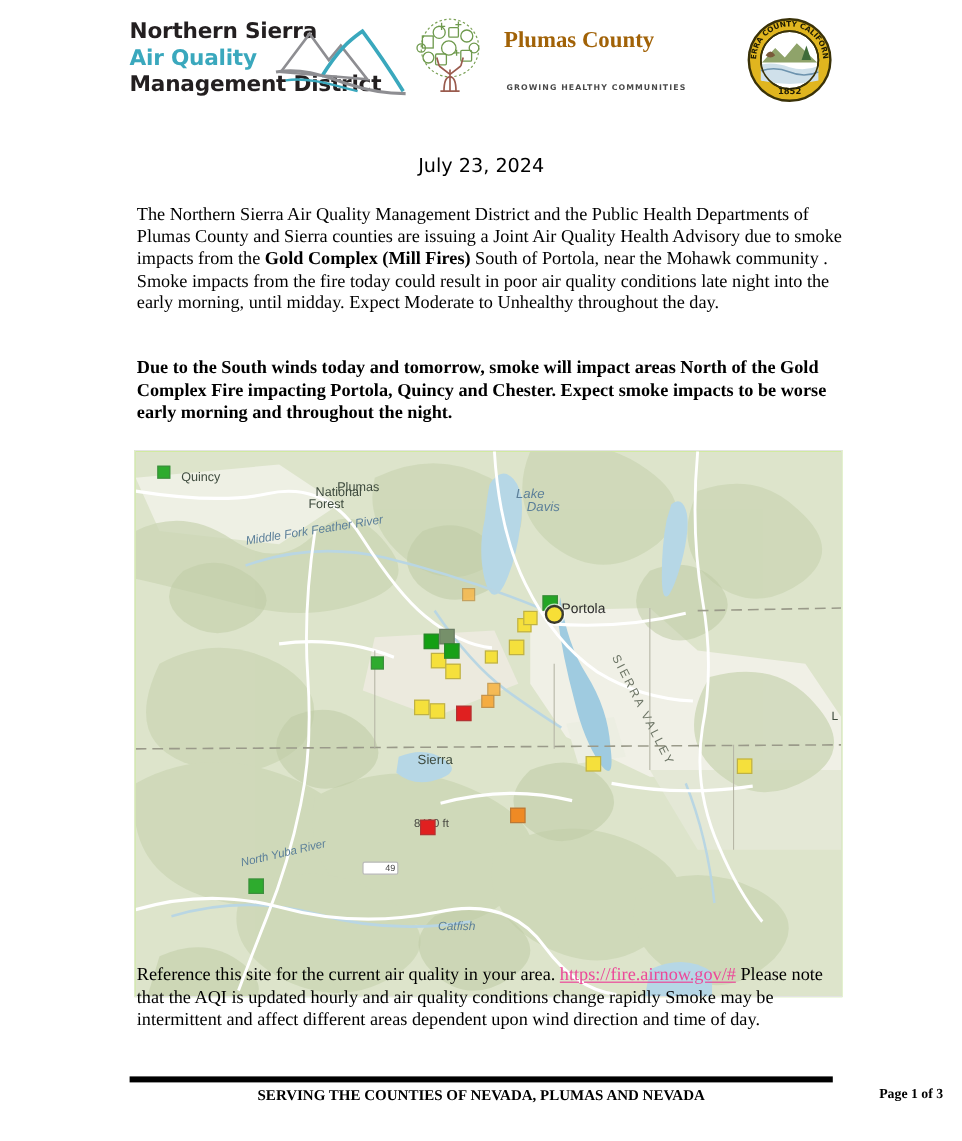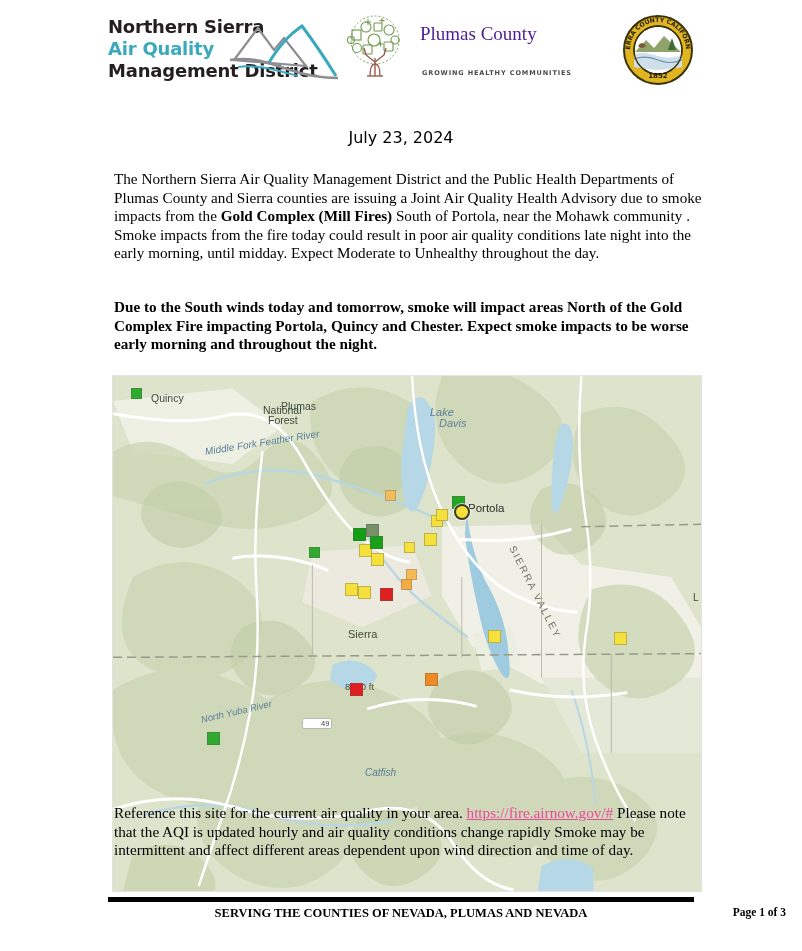--- a/index.html
+++ b/index.html
@@ -56,23 +56,23 @@
     position: absolute;
     left: 340px; top: 14px;
     width: 250px; height: 70px;
   }
   .logo-phplumas .tree-wrap {
     position:absolute; left:0; top:0; width:70px; height:66px;
   }
   .logo-phplumas .pc1, .logo-phplumas .pc2 {
     position:absolute;
     font-family: "Liberation Serif", serif;
-    font-weight: normal;
+    font-weight: bold;
     font-size: 19px;
-    color: #4c1d95;
+    color: #a16207;
     white-space: nowrap;
     line-height: 1.0;
   }
   .logo-phplumas .pc1 { left: 80px; top: 10px; }
   .logo-phplumas .pc2 { left: 80px; top: 31px; }
   .logo-phplumas .pc3 {
     position:absolute;
     left: 82px; top: 55px;
     font-family: "DejaVu Sans", sans-serif;
     font-size: 6.5px;
@@ -126,21 +126,21 @@
   .body-block b { font-weight: bold; }
   .link {
     color: #ec4899;
     text-decoration: underline;
   }
 
   
   .map {
     position: absolute;
     left: 112px; top: 375px;
-    width: 590px; height: 517px;
+    width: 590px; height: 456px;
     background: #bef264;
     overflow: hidden;
     border: 1px solid #e3e3e3;
     box-sizing: border-box;
   }
   .map-terrain {
     position: absolute; left:0; top:0; width:100%; height:100%;
   }
   .map-label {
     position: absolute;
@@ -358,21 +358,21 @@
         <path d="M430 118 L430 240"></path>
         <path d="M350 160 L350 224"></path>
         <path d="M500 221 L500 300"></path>
         <path d="M200 150 L200 224"></path>
       </g>
     </svg>
 
     <div class="map-label place" style="left:38px; top:16px;">Quincy</div>
     <div class="map-label place" style="left:152px; top:24px;padding-left:16px;">Plumas</div>
     <div class="map-label place" style="left:150px; top:28px;">National</div>
-    <div class="map-label place" style="left:155px; top:38px;">Forest</div>
+    <div class="map-label place" style="left:144px; top:38px;">Forest</div>
     <div class="map-label water" style="left:317px; top:30px; font-size:11px;">Lake</div>
     <div class="map-label water" style="left:326px; top:41px; font-size:11px;">Davis</div>
     <div class="map-label water" style="left:92px; top:70px; font-size:10px; transform:rotate(-9deg); transform-origin:left center;">Middle Fork Feather River</div>
     <div class="map-label place" style="left:355px; top:126px; font-size:11.5px; color:#2c2c2c;">Portola</div>
     <div class="map-label valley" style="left:404px; top:168px; transform:rotate(63deg); transform-origin:left top;">SIERRA VALLEY</div>
     <div class="map-label place" style="left:235px; top:236px; font-size:11px;margin-top:16px;">Sierra</div>
     <div class="map-label peak" style="left:232px; top:305px;">8490 ft</div>
     <div class="map-label water" style="left:88px; top:338px; font-size:9.5px; transform:rotate(-13deg); transform-origin:left center;">North Yuba River</div>
     <div class="hwy-shield" style="left:189px; top:342px;padding-left:18px;">49</div>
     <div class="map-label water" style="left:252px; top:391px; font-size:10px;">Catfish</div>

